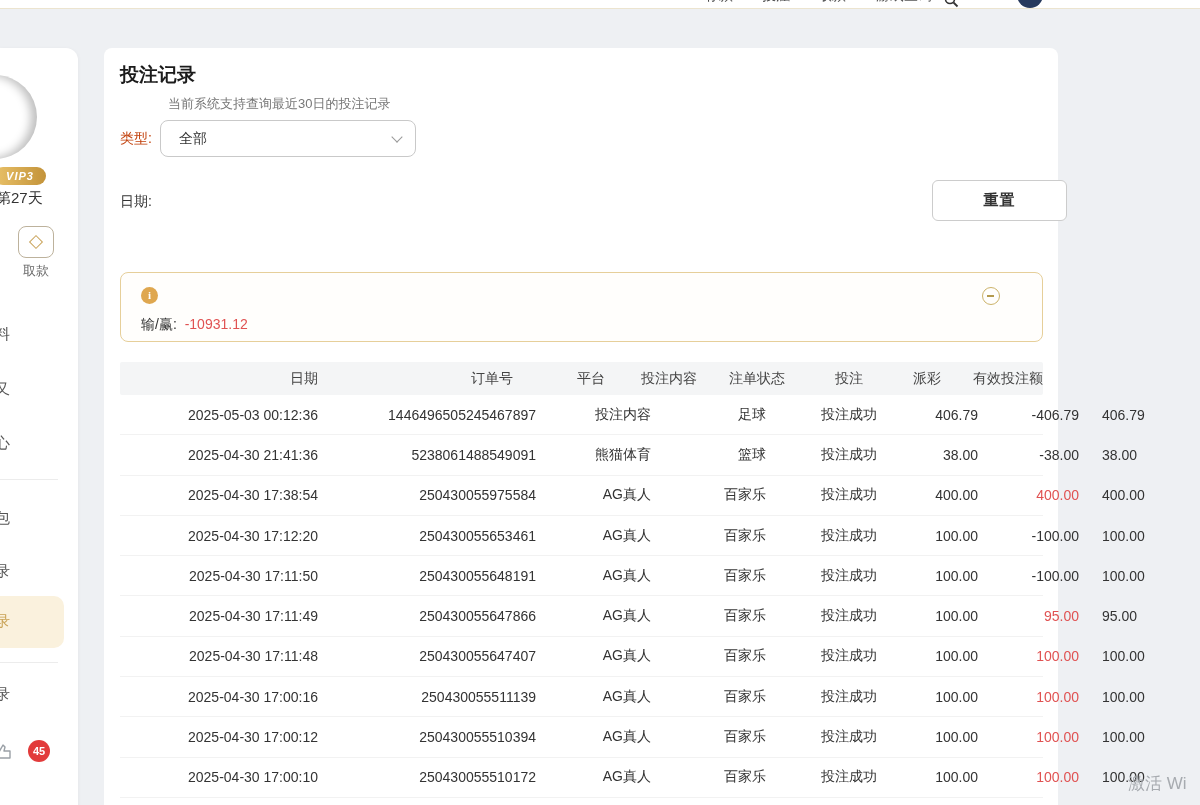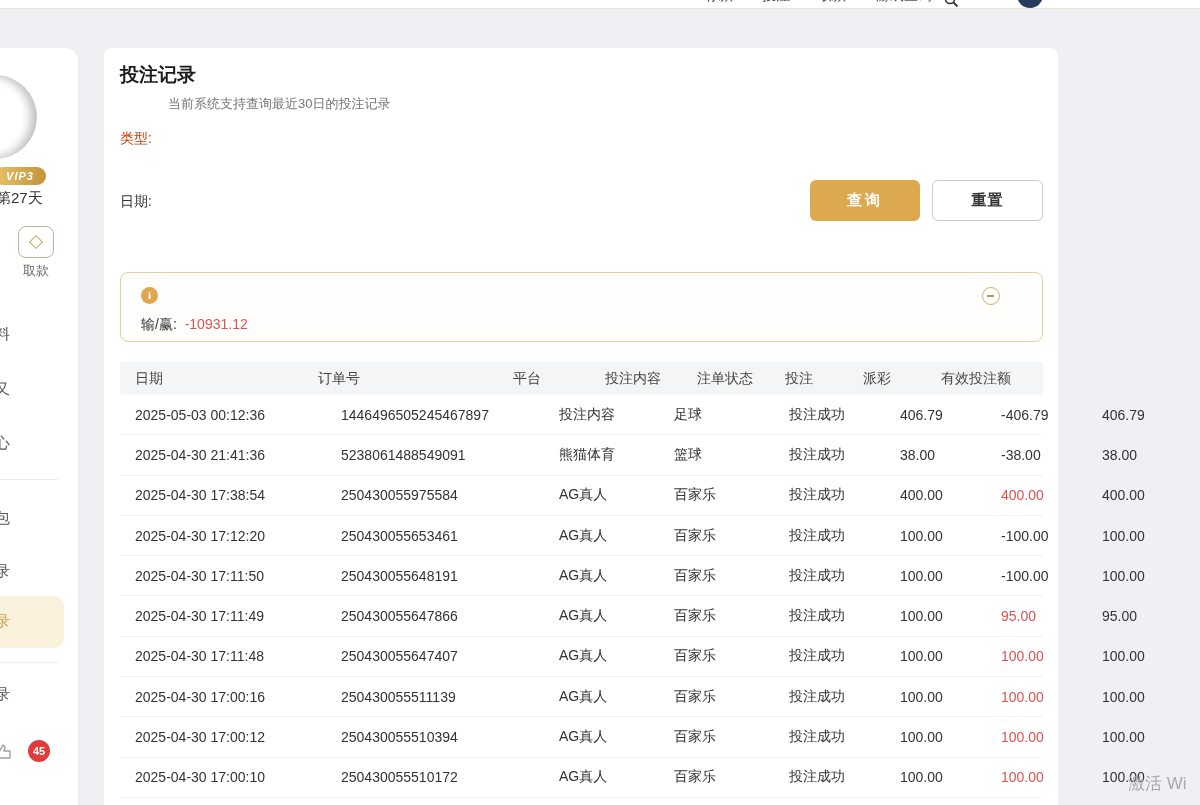--- a/index.html
+++ b/index.html
@@ -76,39 +76,39 @@
                  border:1px solid #d9d9d9; border-radius:8px; background:#fff; }
   .quick-btn { flex:1; font-size:14px; color:#333; display:flex; align-items:center; justify-content:center;
                border-left:1px solid #d9d9d9; cursor:pointer; white-space:nowrap; }
   .quick-btn:first-child { border-left:none; }
   .quick-btn.active { border:1px solid #d8b878; margin:-1px; border-radius:0 8px 8px 0;
                       background:#fffdf6; z-index:1; }
 
   .btn { position:absolute; top:132px; height:41px; border-radius:6px; font-size:15px; font-weight:bold;
          display:flex; align-items:center; justify-content:center; letter-spacing:3px; cursor:pointer; }
   .query-btn { left:706px; width:110px; background:#dca94f; color:#fff; }
-  .reset-btn { left:828px; width:111px; background:#fff; color:#333; border:1px solid #ccc; letter-spacing:1px; }
+  .reset-btn { left:828px; width:135px; background:#fff; color:#333; border:1px solid #ccc; letter-spacing:1px; }
 
   
   .summary { position:absolute; left:16px; top:224px; width:923px; height:70px;
              border:1px solid #e6cf9a; border-radius:8px; background:#fffefc; }
   .sum-line1 { position:absolute; left:20px; top:14px; display:flex; align-items:center; font-size:14px; color:#333; }
   .info-ico { width:17px; height:17px; border-radius:50%; background:#dfa74f; color:#fff; font-size:11px;
               font-weight:bold; text-align:center; line-height:17px; margin-right:10px;
               font-family:"Liberation Serif",serif; }
   .sum-line2 { position:absolute; left:20px; top:43px; font-size:14px; color:#333; }
   .loss-val { color:#e05252; margin-left:4px; }
   .collapse-ico { position:absolute; right:42px; top:14px; width:18px; height:18px; border-radius:50%;
                   border:1.5px solid #ccb36a; cursor:pointer; }
   .collapse-ico::after { content:""; position:absolute; left:4px; top:7px; width:7px; height:1.5px; background:#b49a4e; }
 
   
   .table { position:absolute; left:16px; top:314px; width:923px; }
   .table-head, .tr { display:grid; grid-template-columns:183px 195px 92px 92px 88px 78px 78px 1fr;
-                     padding-left:15px; align-items:center; }
+                     padding-left:15px; align-items:center;text-align:right; }
   .table-head { height:33px; background:#f4f5f6; border-radius:2px; }
   .table-head .th { font-size:14px; color:#444; }
   .tr { height:40.3px; border-bottom:1px solid #f2f2f2;gap:23px; }
   .tr .td { font-size:14px; color:#333; white-space:nowrap; }
   .td.red { color:#e05252; }
 
   
   .watermark { position:absolute; left:1128px; top:772px; font-size:17px; color:#a7abb0; z-index:3; white-space:nowrap; }
 </style>
 </head>
@@ -159,25 +159,28 @@
     </span>
     <span class="msg-badge">45</span>
   </div>
 </div>
 
 <div class="main-card">
   <div class="page-title">投注记录</div>
   <div class="page-subtitle">当前系统支持查询最近30日的投注记录</div>
 
   <span class="type-label">类型:</span>
+  <div class="type-select">
+    <span class="val">全部</span>
+    <span class="chev"></span>
+  </div>
 
   <span class="date-label">日期:</span>
 
 
-  <div class="btn query-btn">查询</div>
   <div class="btn reset-btn">重置</div>
 
   <div class="summary">
     <div class="sum-line1">
       <span class="info-ico">i</span>
     </div>
     <div class="sum-line2">
       <span>输/赢:</span>
       <span class="loss-val">-10931.12</span>
     </div>

